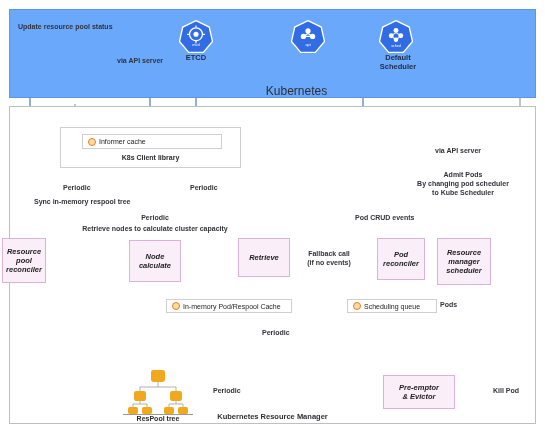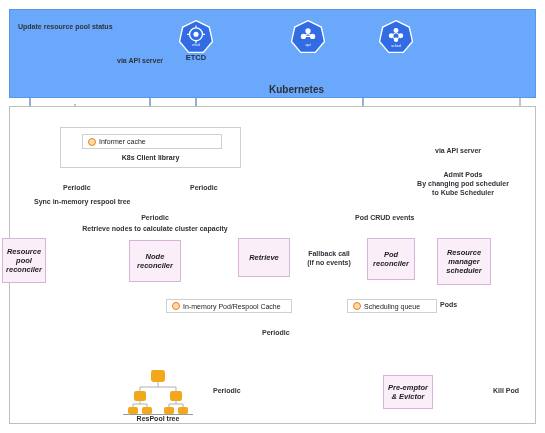--- a/index.html
+++ b/index.html
@@ -1,21 +1,21 @@
 <!DOCTYPE html>
 <html><head>
 <meta charset="utf-8">
 <style>
   html,body{margin:0;padding:0;background:#ffffff;}
   body{font-family:"Liberation Sans",sans-serif;-webkit-font-smoothing:antialiased;}
   #canvas{position:relative;width:545px;height:433px;overflow:hidden;background:#fff;}
   #edges{position:absolute;left:0;top:0;width:545px;height:433px;}
 
   .k8s-band{position:absolute;left:9px;top:9px;width:527px;height:89px;background:#6aa8fc;border:1px solid #5a95e8;box-sizing:border-box;}
-  .k8s-band-label{position:absolute;left:0;right:0;top:84px;text-align:center;font-size:10px;color:#2f2f33;font-weight:700;padding-left:48px;}
+  .k8s-band-label{position:absolute;left:0;right:0;top:84px;text-align:center;font-size:12px;color:#2f2f33;font-weight:400;padding-left:48px;}
 
   .krm-band{position:absolute;left:9px;top:106px;width:527px;height:318px;border:1px solid #bfbfbf;box-sizing:border-box;background:#fff;}
   .krm-band-label{position:absolute;left:0;right:0;top:412px;text-align:center;font-size:7.5px;color:#2f2f33;font-weight:600;}
 
   .node{position:absolute;box-sizing:border-box;display:flex;align-items:center;justify-content:center;text-align:center;}
 
   .pinkbox{background:#faeef8;border:1px solid #d9b3d9;font-style:italic;font-weight:700;font-size:7.5px;color:#1c1c1e;line-height:1.22;padding:2px;}
 
   .k8sicon{position:absolute;width:34px;height:34px;}
   .k8slabel{position:absolute;text-align:center;font-size:7.5px;font-weight:700;color:#1f2a44;line-height:1.18;}
@@ -130,25 +130,28 @@
 
   <svg class="k8sicon" style="left:379px;top:19px;" viewBox="0 0 40 40">
     <polygon points="20,2 35.6,9.5 39.4,26.4 28.6,39.2 11.4,39.2 0.6,26.4 4.4,9.5" fill="#326ce5" stroke="#ffffff" stroke-width="1.6"></polygon>
     <circle cx="20" cy="13.4" r="2.9" fill="#ffffff"></circle>
     <circle cx="14.4" cy="19.6" r="2.9" fill="#ffffff"></circle>
     <circle cx="25.6" cy="19.6" r="2.9" fill="#ffffff"></circle>
     <circle cx="20" cy="24.4" r="2.6" fill="#ffffff"></circle>
     <path d="M20,16 L14.4,19.6 M20,16 L25.6,19.6 M16.6,21.8 L20,24.4 M23.4,21.8 L20,24.4" stroke="#ffffff" stroke-width="1.2"></path>
     <text x="20" y="33.4" font-size="4.2" fill="#ffffff" text-anchor="middle" font-family="Liberation Sans, sans-serif">sched</text>
   </svg>
+  <div class="k8slabel" style="left:368px;top:54px;width:60px;white-space:pre;">Default
+Scheduler</div>
 
   <div class="lbl" style="left:18px;top:22px;">Update resource pool status</div>
   <div class="lbl" style="left:117px;top:56px;">via API server</div>
 
   <div class="krm-band"></div>
+  <div class="krm-band-label">Kubernetes Resource Manager</div>
 
   <div class="plainbox" style="left:60px;top:127px;width:181px;height:41px;"></div>
   <div class="cachebox" style="left:82px;top:134px;width:140px;height:15px;">
     <span class="orange-dot"></span>
     <span>Informer cache</span>
   </div>
   <div class="clientlib-label" style="left:60px;top:154px;width:181px;">K8s Client library</div>
 
   <div class="lbl" style="left:63px;top:183px;">Periodic</div>
   <div class="lbl" style="left:190px;top:183px;">Periodic</div>
@@ -165,40 +168,40 @@
 (if no events)</div>
 
   <div class="node pinkbox" style="left:2px;top:238px;width:44px;height:45px;">
     <span style="white-space:pre;">Resource
 pool
 reconciler</span>
   </div>
 
   <div class="node pinkbox" style="left:129px;top:240px;width:52px;height:42px;">
     <span style="white-space:pre;">Node
-reconciler</span>
+calculate</span>
   </div>
 
   <div class="node pinkbox" style="left:238px;top:238px;width:52px;height:39px;">
     <span style="white-space:pre;">Retrieve</span>
   </div>
 
-  <div class="node pinkbox" style="left:367px;top:238px;width:48px;height:42px;">
+  <div class="node pinkbox" style="left:377px;top:238px;width:48px;height:42px;">
     <span style="white-space:pre;">Pod
 reconciler</span>
   </div>
 
   <div class="node pinkbox" style="left:437px;top:238px;width:54px;height:47px;">
     <span style="white-space:pre;">Resource
 manager
 scheduler</span>
   </div>
 
 
-  <div class="node pinkbox" style="left:383px;top:375px;width:50px;height:34px;">
+  <div class="node pinkbox" style="left:383px;top:375px;width:72px;height:34px;">
     <span style="white-space:pre;">Pre-emptor
 &amp; Evictor</span>
   </div>
 
   <div class="cachebox" style="left:166px;top:299px;width:126px;height:14px;">
     <span class="orange-dot"></span>
     <span>In-memory Pod/Respool Cache</span>
   </div>
 
   <div class="cachebox" style="left:347px;top:299px;width:90px;height:14px;">

